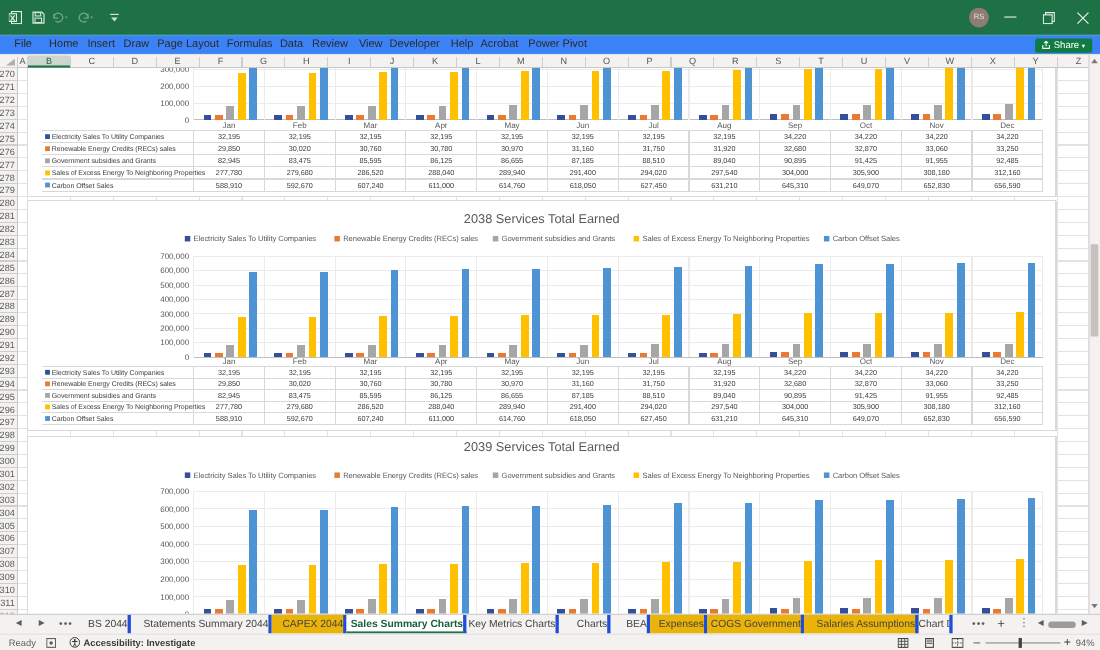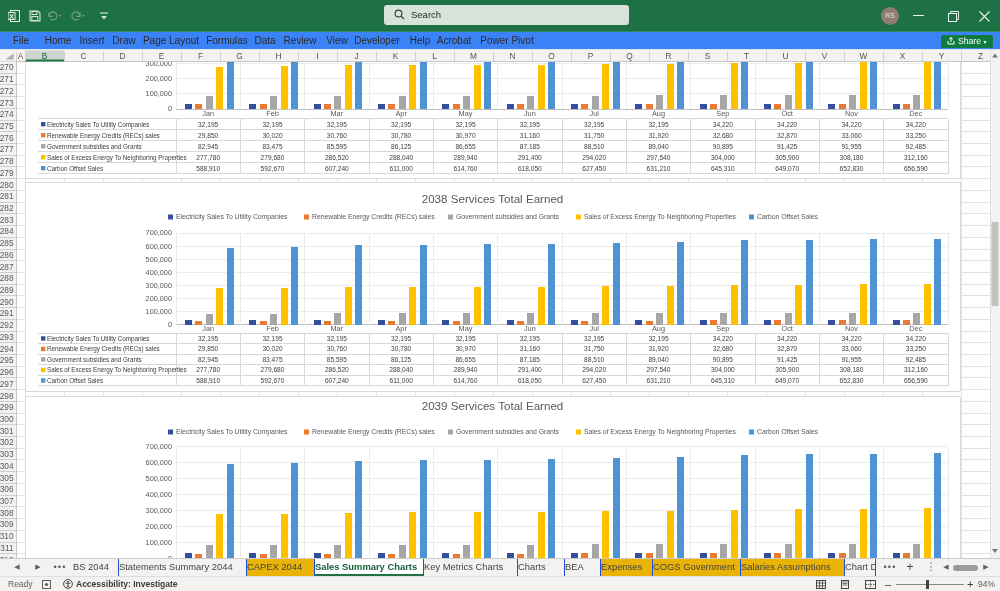--- a/index.html
+++ b/index.html
@@ -8,21 +8,21 @@
 .tb-ic{position:absolute;color:#eaf3ec}
 .search{position:absolute;left:384px;top:5px;width:245px;height:20px;background:#d5e3da;border-radius:3px;color:#2d2d2d;font-size:9.5px;line-height:20px}
 .search svg{position:absolute;left:10px;top:4px}
 .title-txt{position:absolute;left:117px;top:0;height:32px;line-height:32px;color:#f2f7f3;font-size:9px}
 .avatar{position:absolute;left:881px;top:7px;width:18px;height:18px;border-radius:50%;background:#8d7d75;color:#e8e2df;font-size:7px;text-align:center;line-height:18px}
 .ribbon{position:absolute;left:0;top:32px;width:1000px;height:18px;background:#3b82f6;border-bottom:1px solid #e3e1df}
 .rtab{position:absolute;top:0;height:18px;line-height:17px;font-size:10px;color:#2b2a29;transform:translateX(-50%);white-space:nowrap}
 .share{position:absolute;left:941px;top:2.5px;width:52px;height:13px;background:#0f7b41;border-radius:2px;color:#fff;font-size:8.7px;line-height:13px;text-align:center}
 .tabbar{position:absolute;left:0;top:558px;width:1000px;height:18px;background:#f3f2f1;border-top:1px solid #cfcdcb;font-size:9.4px;color:#444}
 .tabrow{position:absolute;left:73px;top:0;height:17px;display:flex}
-.stab{height:17px;line-height:16px;text-align:left;border-right:1px solid #1d4ed8;overflow:hidden;white-space:nowrap}
+.stab{height:17px;line-height:16px;text-align:right;border-right:3px solid #1d4ed8;overflow:hidden;white-space:nowrap}
 .ytab{background:#eab308}
 .atab{background:#fff;color:#17603a;font-weight:bold;border-bottom:2px solid #217346}
 .nav{position:absolute;top:0;height:17px;line-height:16px;color:#605e5c;text-align:center}
 .statusbar{position:absolute;left:0;top:576px;width:1000px;height:15px;background:#f3f2f1;border-top:1px solid #e1dfdd;font-size:8.5px;color:#605e5c}
 </style></head><body>
 <div class="titlebar">
   <svg style="position:absolute;left:8px;top:10px" width="12" height="12" viewBox="0 0 12 12">
       <rect x="2.5" y="0.5" width="9" height="11" fill="none" stroke="#dff0e4" stroke-width="1"></rect>
       <rect x="0" y="2.5" width="7" height="7" fill="#1e7145" stroke="#dff0e4" stroke-width="1"></rect>
       <path d="M1.6 4 L5.4 9 M5.4 4 L1.6 9" stroke="#dff0e4" stroke-width="1.1"></path>
@@ -39,24 +39,20 @@
     </svg>
   <svg style="position:absolute;left:70px;top:11px" width="16" height="10" viewBox="0 0 16 10">
       <path d="M10 5 a4 4 0 1 0 -1.4 3" fill="none" stroke="#71a188" stroke-width="1.2"></path>
       <path d="M10 1.5 L10 5.4 L6.2 5.4" fill="none" stroke="#71a188" stroke-width="1.2"></path>
       <path d="M12 4 l2.5 0 l-1.25 2 z" fill="#71a188"></path>
     </svg>
   <svg style="position:absolute;left:99px;top:12px" width="10" height="8" viewBox="0 0 10 8">
       <path d="M1 1 h8" stroke="#cfe2d6" stroke-width="1.2"></path>
       <path d="M2 4 l6 0 l-3 3.5 z" fill="#cfe2d6"></path>
     </svg>
-  <div class="search"><svg width="11" height="11" viewBox="0 0 11 11">
-        <circle cx="4.5" cy="4.5" r="3.4" fill="none" stroke="#3a3a3a" stroke-width="1.1"></circle>
-        <path d="M7 7 L10 10" stroke="#3a3a3a" stroke-width="1.1"></path>
-      </svg><span style="margin-left:27px">Search</span></div>
   <div class="avatar">RS</div>
   <div class="tb-ic" style="left:913px;top:15px;width:11px;height:1.4px;background:#eaf3ec"></div>
   <svg style="position:absolute;left:948px;top:11px" width="11" height="11" viewBox="0 0 11 11">
       <rect x="0.5" y="2.5" width="8" height="8" fill="none" stroke="#eaf3ec" stroke-width="1"></rect>
       <path d="M2.5 2.5 v-2 h8 v8 h-2" fill="none" stroke="#eaf3ec" stroke-width="1"></path>
     </svg>
   <svg style="position:absolute;left:979px;top:11px" width="11" height="11" viewBox="0 0 11 11">
       <path d="M0.5 0.5 L10.5 10.5 M10.5 0.5 L0.5 10.5" stroke="#eaf3ec" stroke-width="1.1"></path>
     </svg>
 </div>
@@ -800,21 +796,21 @@
   </svg>
 <div class="tabbar">
   <div class="nav" style="left:10px;width:14px;font-size:7px">◀</div>
   <div class="nav" style="left:31px;width:14px;font-size:7px">▶</div>
   <div class="nav" style="left:51px;width:18px;letter-spacing:1px">•••</div>
   <div class="tabrow">
       <div class="stab" style="width:46px">BS 2044</div>
       <div class="stab" style="width:128px">Statements Summary 2044</div>
       <div class="stab ytab" style="width:68px">CAPEX 2044</div>
       <div class="stab atab" style="width:109px">Sales Summary Charts</div>
-      <div class="stab" style="width:94px">Key Metrics Charts</div>
+      <div class="stab" style="width:84px">Key Metrics Charts</div>
       <div class="stab" style="width:47px">Charts</div>
       <div class="stab" style="width:36px">BEA</div>
       <div class="stab ytab" style="width:52px">Expenses</div>
       <div class="stab ytab" style="width:88px">COGS Government</div>
       <div class="stab ytab" style="width:104px">Salaries Assumptions</div>
       <div class="stab" style="width:31px">Chart D</div>
     </div>
   <div class="nav" style="left:881px;width:18px;letter-spacing:1px">•••</div>
   <div class="nav" style="left:903px;width:14px;font-size:12px;color:#444">+</div>
   <div class="nav" style="left:926px;width:8px;font-size:10px">⋮</div>

